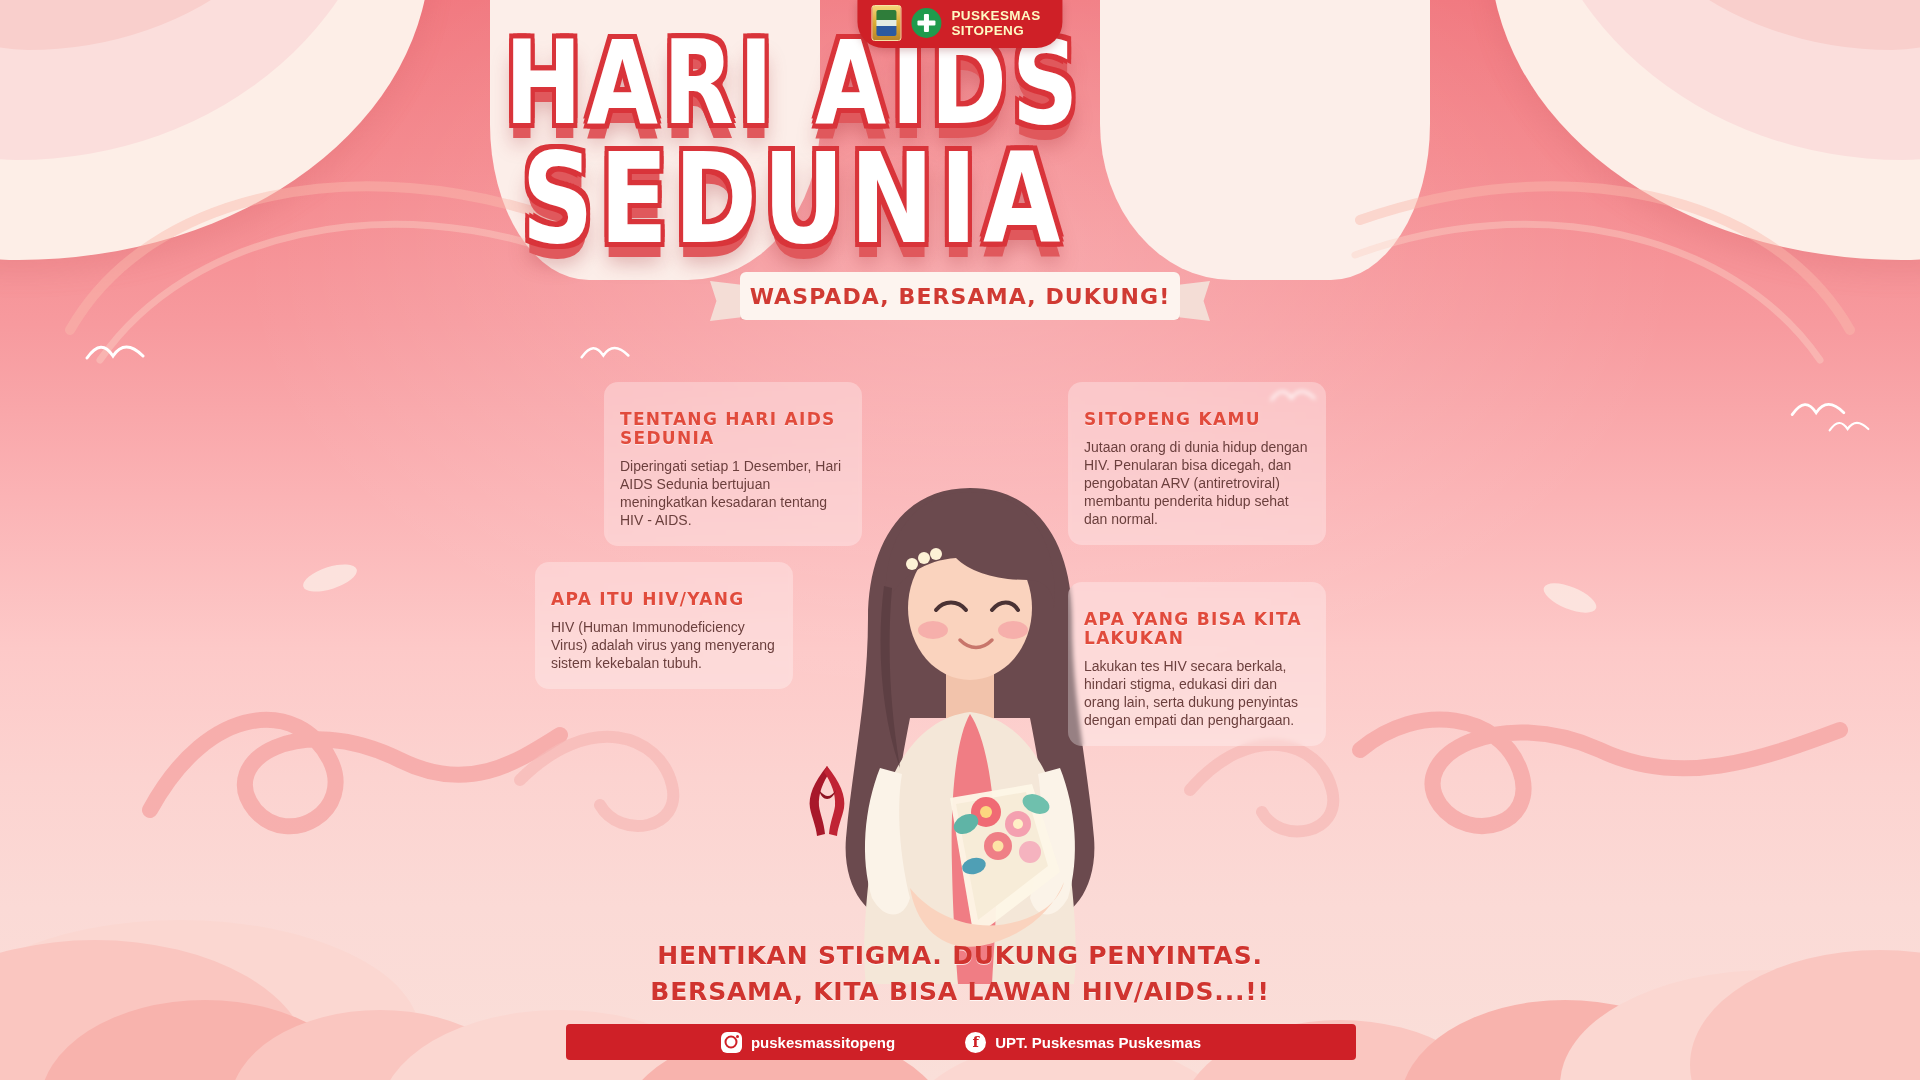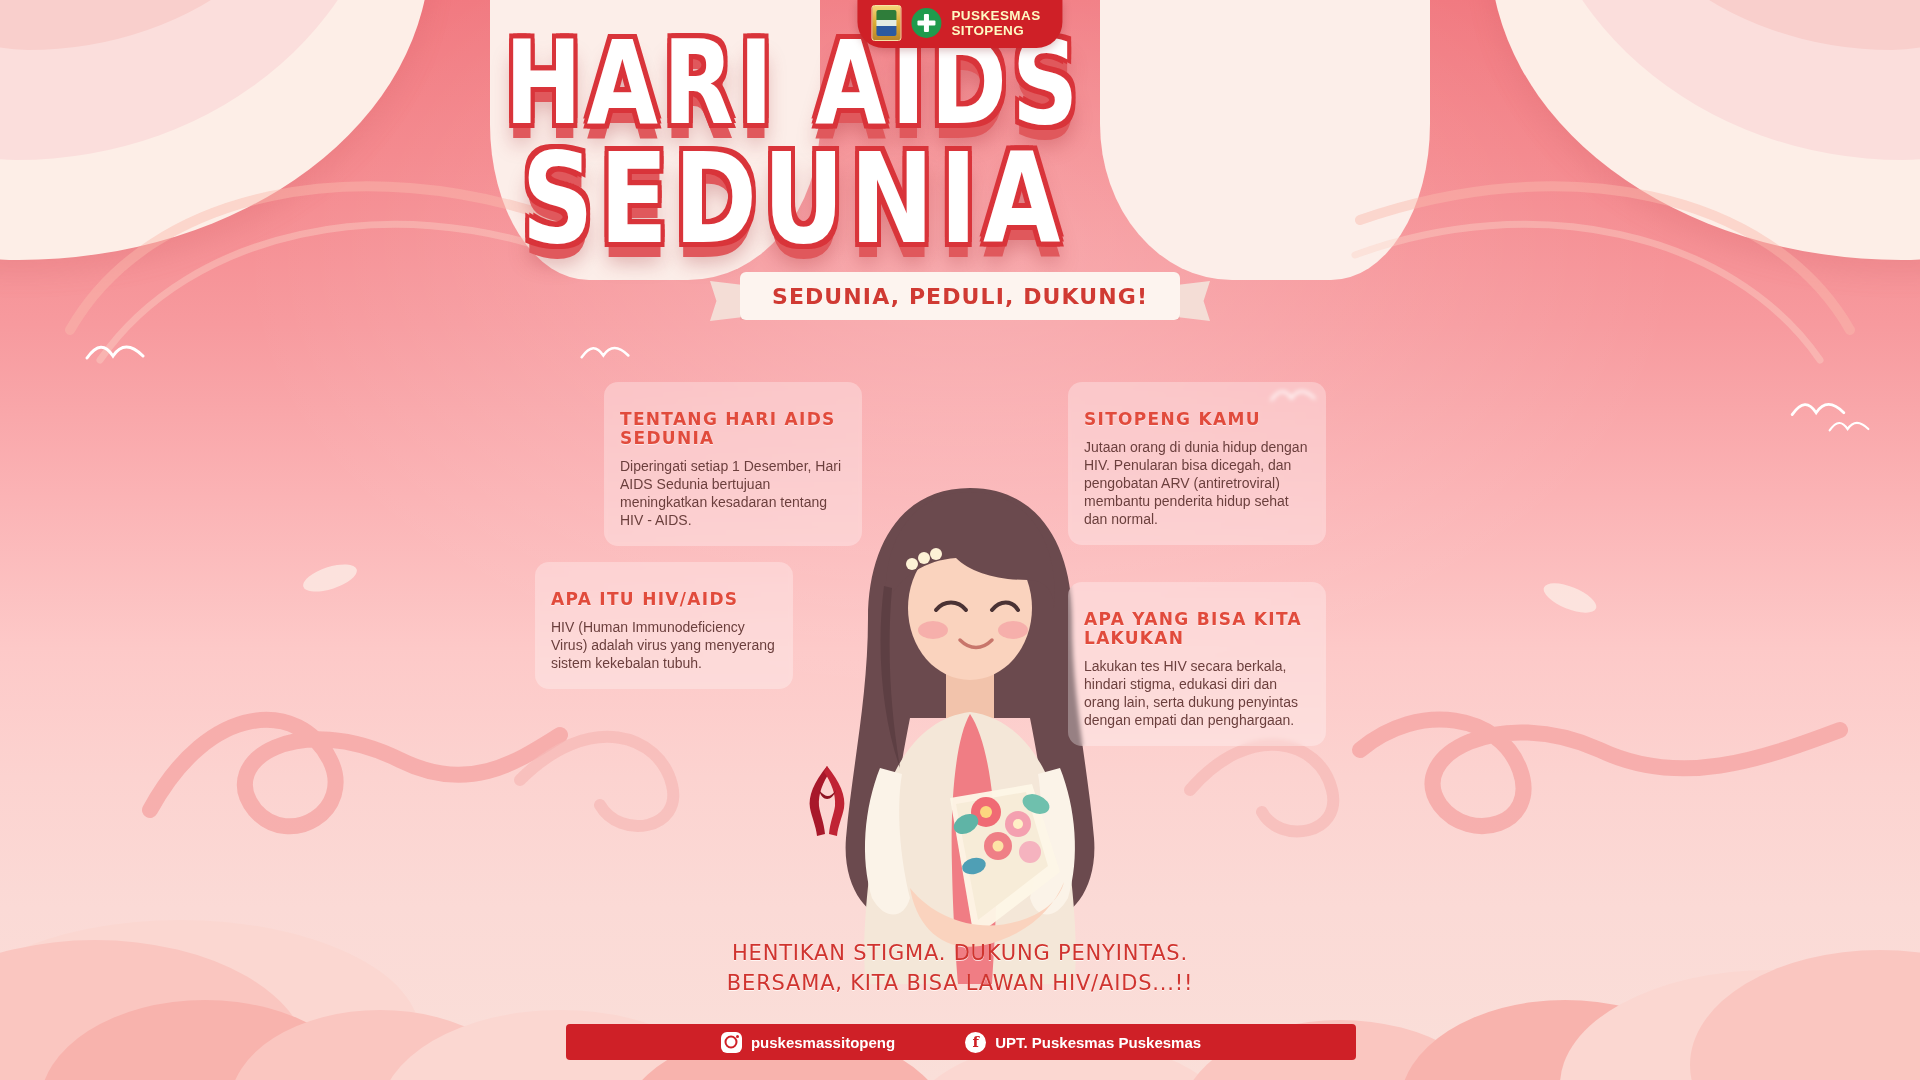--- a/index.html
+++ b/index.html
@@ -201,22 +201,22 @@
 
   
   .aids-ribbon { position: absolute; left: 800px; top: 760px; width: 54px; height: 80px; z-index: 9; }
 
   
   .slogan {
     position: absolute; left: 0; top: 938px; width: 1920px; text-align: center; z-index: 11;
   }
   .slogan div {
     font-family: "DejaVu Sans", sans-serif;
-    font-weight: normal;
-    font-size: 21px;
+    font-weight: bold;
+    font-size: 25px;
     letter-spacing: .8px;
     color: #d0342f;
     text-shadow: 0 1px 0 rgba(255,255,255,.75);
     line-height: 1.45;
   }
 
   
   .footer {
     position: absolute; left: 566px; bottom: 20px;
     width: 790px; height: 36px;
@@ -315,31 +315,31 @@
 
   <div class="title-wrap">
     <div id="title1" class="title-line">HARI AIDS</div>
     <div id="title2" class="title-line">SEDUNIA</div>
   </div>
 
   <div class="banner">
     <div class="banner-tail left"></div>
     <div class="banner-tail right"></div>
     <div class="banner-mid">
-      <span class="banner-text">SEDUNIA, PEDULI, DUKUNG!</span>
+      <span class="banner-text">WASPADA, BERSAMA, DUKUNG!</span>
     </div>
   </div>
 
   <div class="card" id="card-about">
     <div class="card-title">TENTANG HARI AIDS SEDUNIA</div>
     <div class="card-body">Diperingati setiap 1 Desember, Hari AIDS Sedunia bertujuan meningkatkan kesadaran tentang HIV - AIDS.</div>
   </div>
 
   <div class="card" id="card-what">
-    <div class="card-title">APA ITU HIV/AIDS</div>
+    <div class="card-title">APA ITU HIV/YANG</div>
     <div class="card-body">HIV (Human Immunodeficiency Virus) adalah virus yang menyerang sistem kekebalan tubuh.</div>
   </div>
 
   <div class="card" id="card-know">
     <div class="card-title">SITOPENG KAMU</div>
     <div class="card-body">Jutaan orang di dunia hidup dengan HIV. Penularan bisa dicegah, dan pengobatan ARV (antiretroviral) membantu penderita hidup sehat dan normal.</div>
   </div>
 
   <div class="card" id="card-do">
     <div class="card-title">APA YANG BISA KITA LAKUKAN</div>

